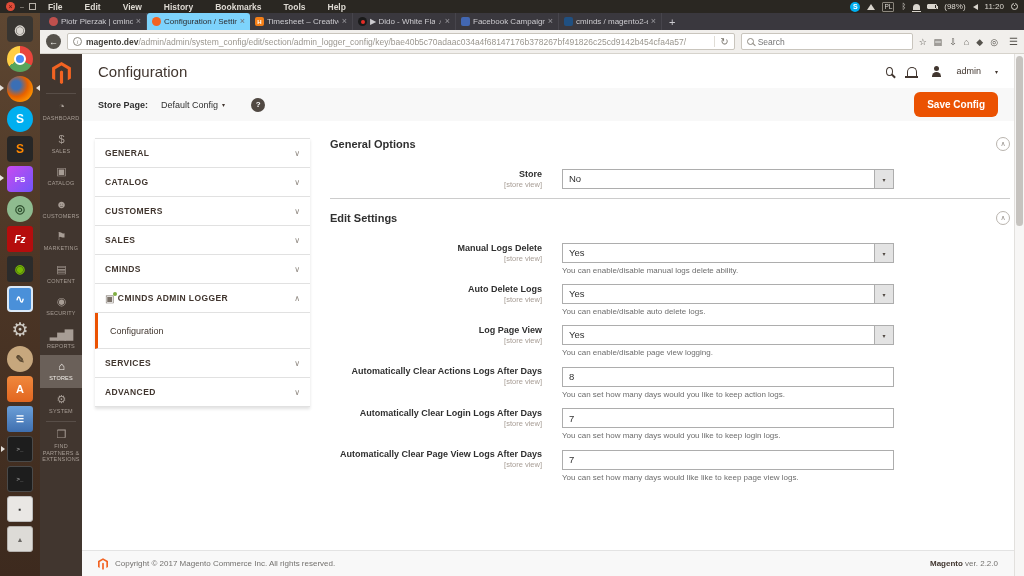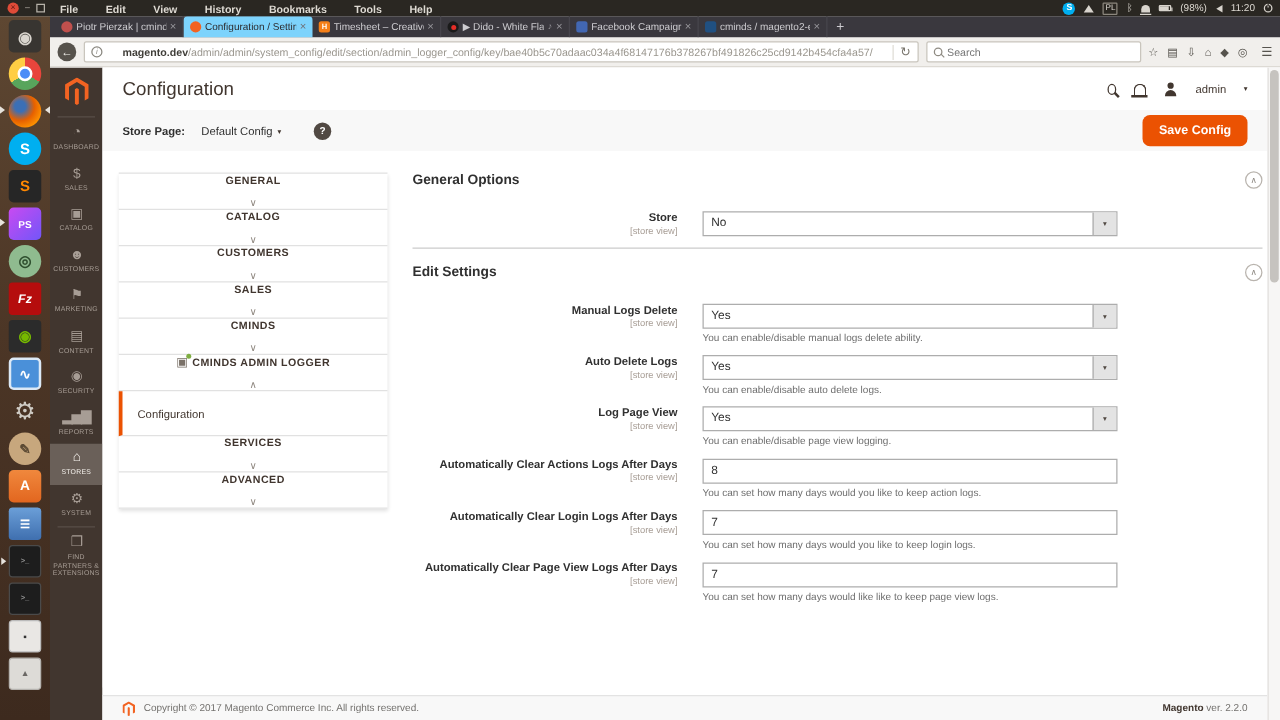--- a/index.html
+++ b/index.html
@@ -82,21 +82,21 @@
   .newtab { color:#cdccd0; font-size:11px; margin-left:7px; cursor:pointer; }
 
   .urlbar { position:absolute; left:0; top:17px; right:0; height:24px; background:#f1efec; border-bottom:1px solid #d6d3cc;
             display:flex; align-items:center; padding:0 6px; gap:6px; }
   .backbtn { width:15px; height:15px; border-radius:50%; background:#56524c; color:#f2f0ec; font-size:9px;
              display:inline-flex; align-items:center; justify-content:center; cursor:pointer; }
   .urlfield { flex:1; height:17px; background:#fff; border:1px solid #c9c5bd; border-radius:2px;
               display:flex; align-items:center; padding:0 5px; gap:4px; min-width:0; }
   .infoicon { width:9px; height:9px; flex:0 0 9px; border:1px solid #8a8880; border-radius:50%; color:#8a8880;
               font-size:6px; display:inline-flex; align-items:center; justify-content:center; font-style:italic; }
-  .url-text { flex:1; min-width:0; overflow:hidden; white-space:nowrap; font-size:8.5px; color:#9a968e;margin-left:12px; }
+  .url-text { flex:1; min-width:0; overflow:hidden; white-space:nowrap; font-size:8.5px; color:#9a968e; }
   .url-text b { color:#3f3d38; }
   .reload { color:#7a766e; font-size:10px; border-left:1px solid #e0ddd6; padding-left:5px; cursor:pointer; }
   .searchfield { width:172px; height:17px; background:#fff; border:1px solid #c9c5bd; border-radius:2px;
                  display:flex; align-items:center; padding:0 5px; gap:4px; }
   .searchfield input { border:none; outline:none; width:100%; font-size:8.5px; font-family:inherit; color:#5c5952; background:transparent; }
   .mag { width:7px; height:7px; border:1px solid #8f8b83; border-radius:50%; position:relative; flex:0 0 7px; }
   .mag::after { content:""; position:absolute; width:4px; height:1px; background:#8f8b83; right:-3px; bottom:-1px; transform:rotate(45deg); }
   .mag-dark { width:9px; height:9px; border-color:#41362f; border-width:1.5px; }
   .mag-dark::after { background:#41362f; height:1.5px; width:5px; right:-4px; bottom:-2px; }
   .toolicons { display:flex; align-items:center; gap:7px; color:#56534d; font-size:9px; }
@@ -135,21 +135,21 @@
   .help { width:14px; height:14px; border-radius:50%; background:#514943; color:#fff; font-size:8px; font-weight:bold;
           display:inline-flex; align-items:center; justify-content:center; margin-left:26px; cursor:pointer; }
   .save-btn { margin-left:auto; background:#eb5202; color:#fff; border:none; border-radius:6px; font-family:inherit;
               font-size:10px; font-weight:bold; padding:7px 13px; cursor:pointer; }
 
   .m-content { position:absolute; left:0; right:0; top:67px; bottom:26px; background:#fff; }
 
   .accordion { position:absolute; left:13px; top:17px; width:215px; border-top:1px solid #e1e1e1;
                box-shadow:0 2px 3px rgba(0,0,0,.12); background:#fff; }
   .acc-row { height:29px; display:flex; align-items:center; justify-content:space-between; padding:0 10px;
-             border-bottom:1px solid #e1e1e1; cursor:pointer;flex-direction:column; }
+             border-bottom:1px solid #e1e1e1; cursor:pointer; }
   .acc-label { font-size:8.5px; font-weight:bold; color:#41362f; letter-spacing:.4px; display:flex; align-items:center; gap:3px; }
   .acc-caret { font-size:8px; color:#8f8880; }
   .module-icon { font-size:10px; color:#7a7168; position:relative; font-weight:normal; }
   .module-icon::after { content:""; position:absolute; right:-2px; top:-1px; width:4px; height:4px; border-radius:50%; background:#7fae42; }
   .acc-sub { height:36px; display:flex; align-items:center; padding:0 12px; border-bottom:1px solid #e1e1e1;
              border-left:3px solid #eb5202; font-size:9px; color:#41362f; cursor:pointer; }
 
   .form-col { position:absolute; left:248px; top:0; width:680px; padding-top:16px; }
   .sec-head { display:flex; align-items:center; justify-content:space-between; margin-bottom:18px; }
   .sec-title { font-size:11px; font-weight:bold; color:#303030; }
@@ -161,21 +161,21 @@
   .fld-label { font-size:9px; font-weight:bold; color:#303030; line-height:10px; }
   .fld-scope { font-size:7.5px; color:#a79d95; margin-top:1px; }
   .fld-controlcol { width:332px;margin-left:12px; }
   .sel { height:20px; border:1px solid #adadad; background:#fff; display:flex; align-items:stretch; cursor:pointer; }
   .sel-val { flex:1; font-size:9.5px; color:#303030; line-height:18px; padding:0 6px; }
   .sel-btn { width:19px; background:#e3e3e3; border-left:1px solid #adadad; display:flex; align-items:center;
              justify-content:center; font-size:6px; color:#514943; }
   .txt { width:100%; height:20px; border:1px solid #adadad; font-size:9.5px; padding:0 6px; color:#303030; font-family:inherit; outline:none; }
   .fld-note { font-size:8px; color:#6d6d6d; margin-top:3px; }
 
-  .m-footer { position:absolute; left:0; right:0; bottom:0; height:20px; background:#f8f8f8; border-top:1px solid #e3e3e3;
+  .m-footer { position:absolute; left:0; right:0; bottom:0; height:26px; background:#f8f8f8; border-top:1px solid #e3e3e3;
               display:flex; align-items:center; padding:0 16px; gap:7px; }
   .copy { font-size:8px; color:#73716e; }
   .ver { margin-left:auto; font-size:8px; color:#73716e; }
   .ver b { color:#41362f; }
 </style>
 </head>
 <body>
 
 <div class="screen">
 

